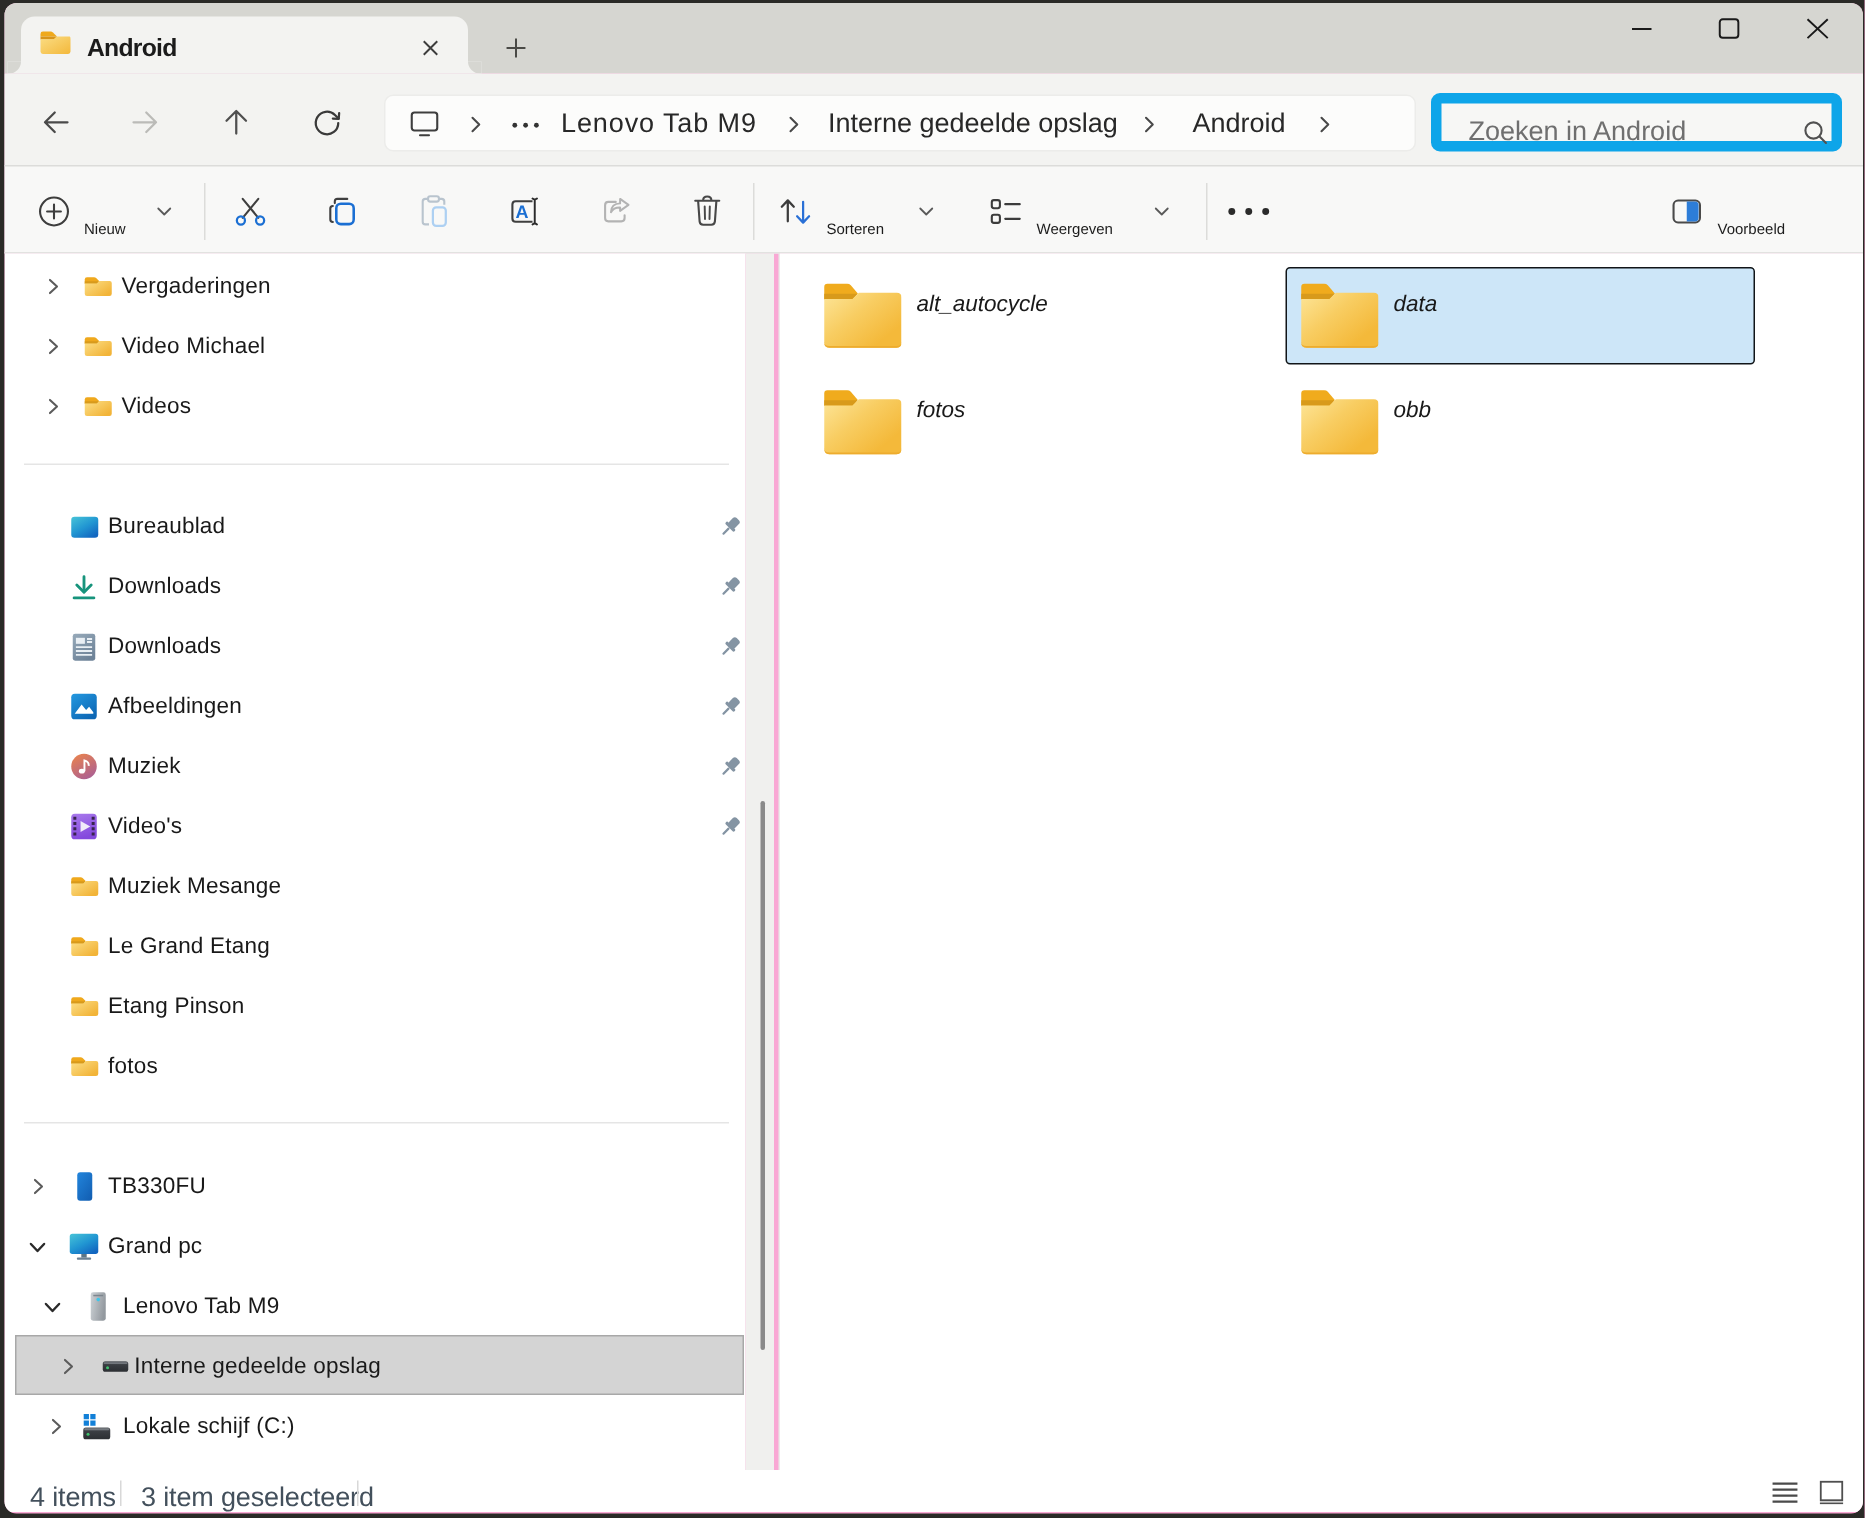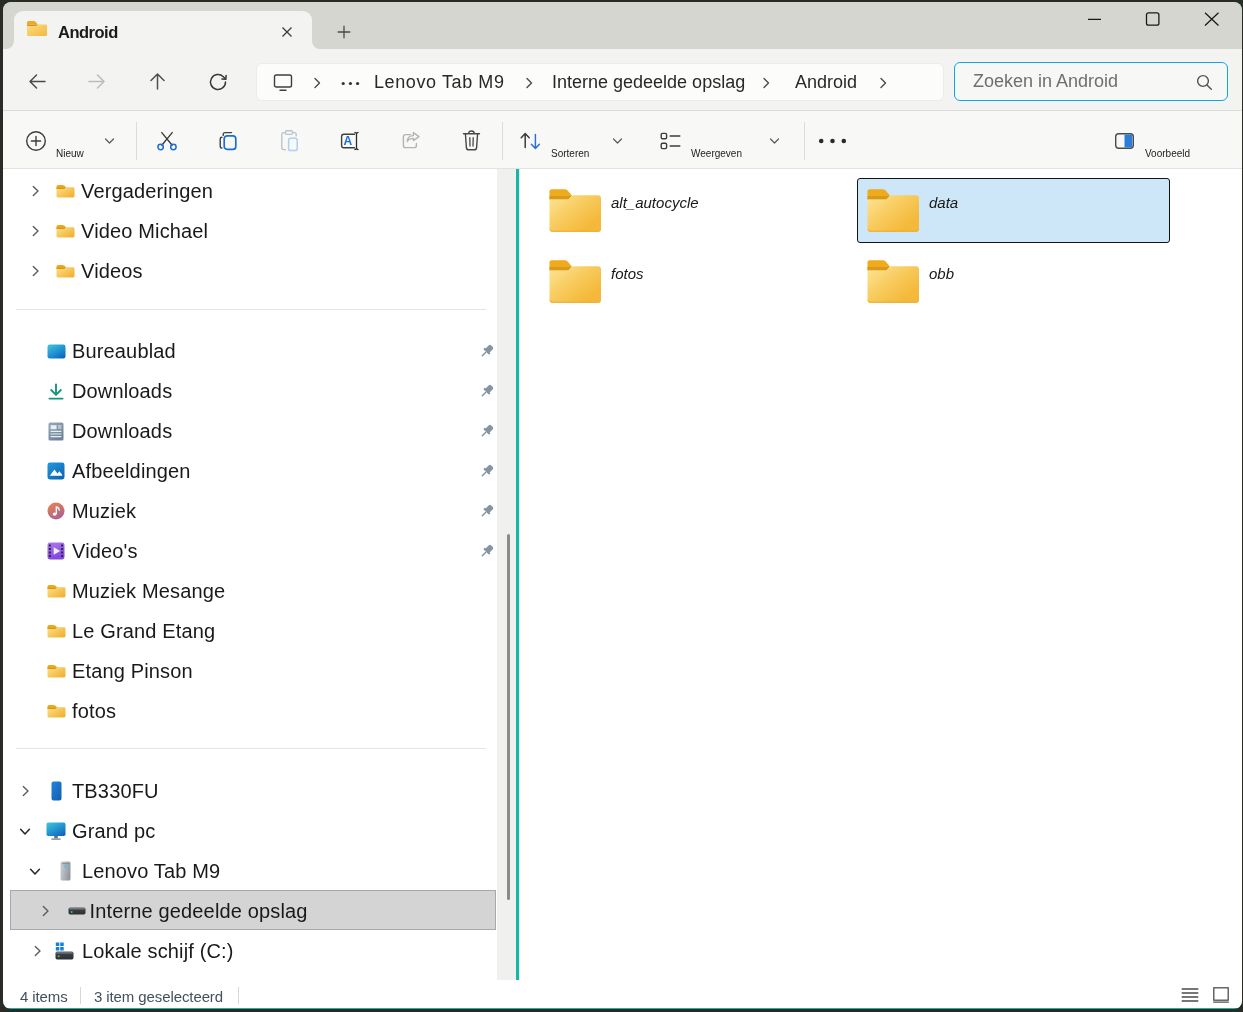--- a/index.html
+++ b/index.html
@@ -1,53 +1,53 @@
 <!DOCTYPE html>
 <html><head>
 <meta charset="utf-8">
 <style>
 * { margin:0; padding:0; box-sizing:border-box; }
 html,body { width:1243px; height:1012px; overflow:hidden; }
 body { background:#2a2a27; font-family:"Liberation Sans", sans-serif; }
 .win { position:absolute; left:3px; top:1.5px; width:1238.5px; height:1007px;
-  border-radius:8px; background:#14b8a6; overflow:hidden; }
+  border-radius:8px; background:#f9a8d4; overflow:hidden; }
 .pg { position:absolute; left:-3px; top:-1.5px; width:1243px; height:1012px; }
 .abs { position:absolute; }
 .txt { position:absolute; color:#1b1b1b; font-size:14px; white-space:nowrap; }
 
 .tabbar { position:absolute; left:0; top:0; width:1243px; height:49px; background:#d6d6d1; }
 .tab { position:absolute; left:14px; top:11px; width:298px; height:38px;
   background:#f3f3f1; border-radius:9px 9px 0 0; }
 
 .nav { position:absolute; left:0; top:49px; width:1243px; height:61px; background:#f3f3f1; }
 .crumbbox { position:absolute; left:256px; top:63px; width:688px; height:38px;
   background:#fcfcfb; border:1px solid #ececea; border-radius:6px; }
 .searchbox { position:absolute; left:954px; top:62px; width:274px; height:39px;
-  background:#f7f7f5; border:1px solid #0ea5e9; border-radius:6px; }
+  background:#f7f7f5; border:7px solid #0ea5e9; border-radius:6px; }
 
 .toolbar { position:absolute; left:0; top:110px; width:1243px; height:59px;
   background:#f8f8f7; border-top:1px solid #dcdcda; border-bottom:1px solid #e2e2e0; }
 .tsep { position:absolute; top:122px; width:1px; height:38px; background:#dcdcda; }
 
 .sidebar { position:absolute; left:3px; top:169px; width:494px; height:811px; background:#fff; }
 .sbsep { position:absolute; left:16px; width:470px; height:1px; background:#e5e5e5; }
 .gutter { position:absolute; left:497px; top:169px; width:19px; height:811px; background:#f0f0ee; }
 .thumb { position:absolute; left:506.5px; top:534px; width:3.5px; height:366px; background:#8a8a8a; border-radius:2px; }
 .vdiv { position:absolute; left:519px; top:169px; width:1px; height:811px; background:#ececea; }
 .content { position:absolute; left:520px; top:169px; width:723px; height:811px; background:#fff; }
 .tile { position:absolute; width:313px; height:65.5px; }
 .tilesel { background:#cde6f8; border:1.5px solid #111518; border-radius:3px; }
 .status { position:absolute; left:0; top:980px; width:1243px; height:28px; background:#fff; }
-.stxt { position:absolute; color:#43505c; font-size:15px; letter-spacing:-0.1px; white-space:nowrap; }
+.stxt { position:absolute; color:#43505c; font-size:18px; letter-spacing:-0.1px; white-space:nowrap; }
 .ssep { position:absolute; top:987px; width:1px; height:17px; background:#d8d8d8; }
 
 .ic { position:absolute; }
 .crumbt { font-size:18px; top:0; line-height:37px; color:#282828; letter-spacing:0; }
 .ttxt { position:absolute; top:124px; line-height:59px; font-size:10px; color:#1c1c1c; white-space:nowrap; }
-.sbtxt { position:absolute; font-size:20px; color:#191919; line-height:40px; top:0; white-space:nowrap; letter-spacing:0.15px; }
+.sbtxt { position:absolute; font-size:15px; color:#191919; line-height:40px; top:0; white-space:nowrap; letter-spacing:0.15px; }
 .ctxt { position:absolute; font-size:15px; line-height:17px; color:#191919; white-space:nowrap;font-style:italic; }
 </style>
 </head>
 <body>
 <svg width="0" height="0" style="position:absolute">
   <defs>
     <linearGradient id="g-fold" x1="0" y1="0" x2="0.9" y2="0.8">
       <stop offset="0" stop-color="#fce089"></stop>
         <stop offset="1" stop-color="#f2b438"></stop>
     </linearGradient>

